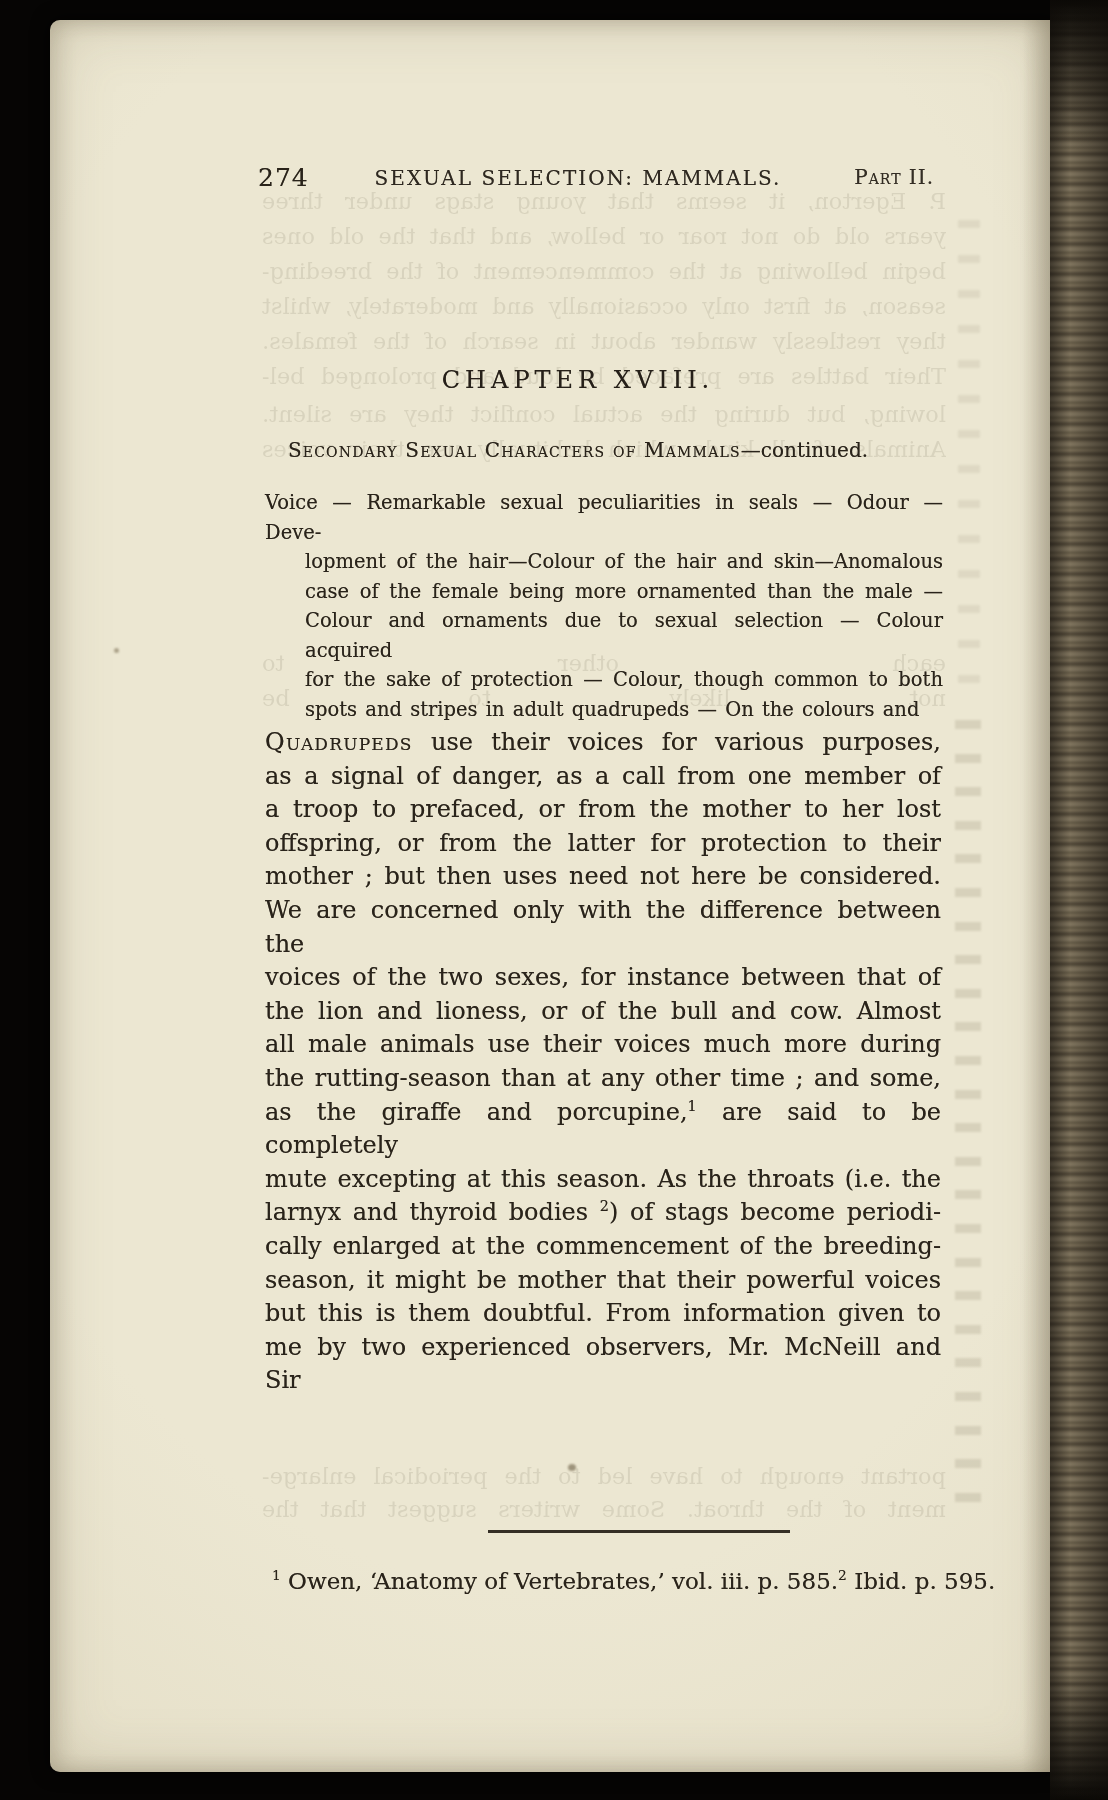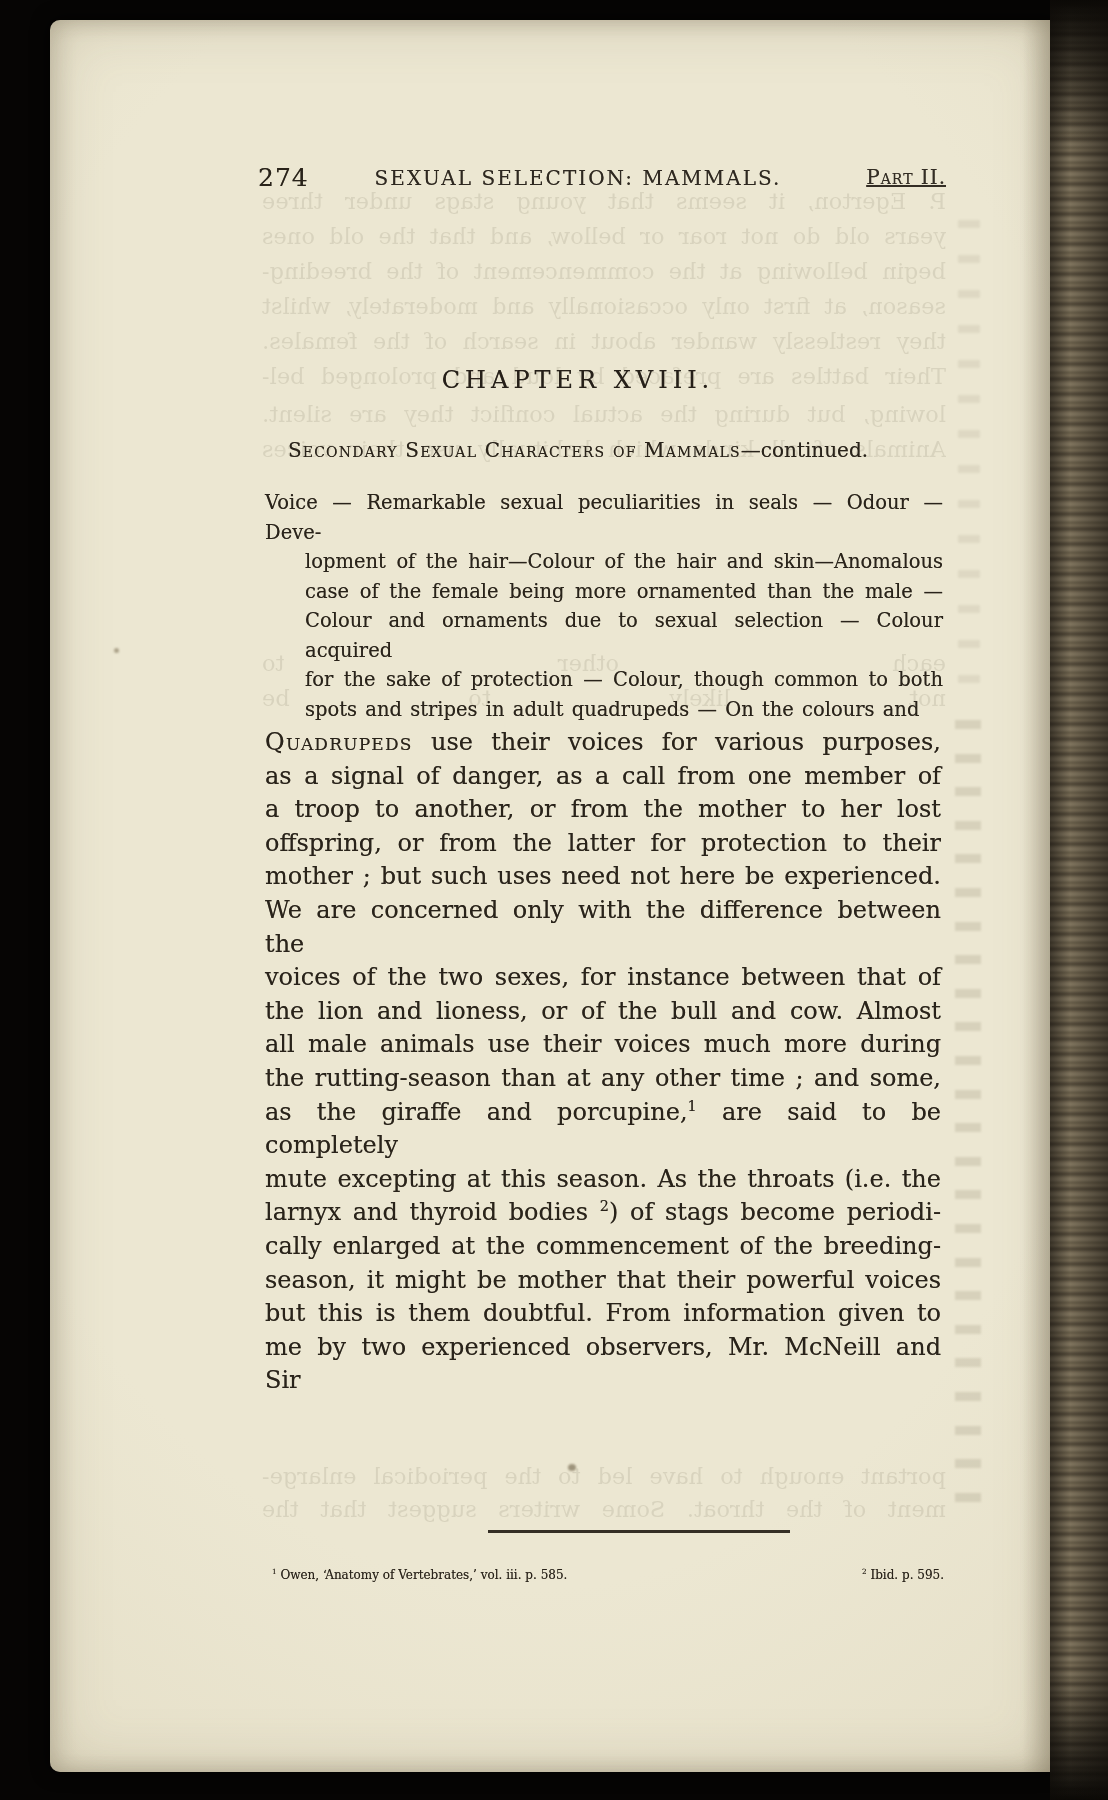--- a/index.html
+++ b/index.html
@@ -30,22 +30,22 @@
           linear-gradient(to top, #0b0906 0, rgba(0,0,0,0) 130px);}
 
   
   .ink{color:#29231a;text-shadow:0 0 .5px rgba(41,35,26,.55);}
 
   
   .running-head{position:absolute;left:160px;top:142px;width:736px;height:34px;}
   .folio{position:absolute;left:48px;top:1px;font-size:25px;letter-spacing:1px;}
   .running-title{position:absolute;left:0;right:0;top:4px;text-align:center;
         font-size:20px;letter-spacing:2px;color:#2e2820;}
-  .part-label{position:absolute;right:0;top:3px;font-size:20px;font-variant:small-caps;
-        letter-spacing:1px;color:#332d24;text-decoration:underline;}
+  .part-label{position:absolute;right:12px;top:3px;font-size:20px;font-variant:small-caps;
+        letter-spacing:1px;color:#332d24;}
 
   
   .chapter-title{position:absolute;left:160px;top:346px;width:736px;text-align:center;
         font-size:24px;letter-spacing:5px;color:#262019;}
 
   
   .subtitle{position:absolute;left:160px;top:418px;width:736px;text-align:center;font-size:20px;}
   .subtitle .line{text-align:center;}
 
   
@@ -54,21 +54,21 @@
   .summary .line:first-child{padding-left:0;}
   .summary .line:last-child{text-align-last:left;}
 
   
   .body-text{position:absolute;left:215px;top:706px;width:676px;font-size:24px;line-height:33.6px;}
   .body-text .line{text-align:justify;text-align-last:justify;word-spacing:1.5px;white-space:normal;}
 
   
   .footnote-rule{position:absolute;left:438px;top:1510px;width:302px;height:2.5px;background:#352f25;}
   .footnotes{position:absolute;left:222px;top:1548px;width:672px;display:flex;
-        justify-content:space-between;font-size:12px;}
+        justify-content:space-between;font-size:23px;}
   .footnotes .line{white-space:nowrap;}
 
   
   .seg-i{}
   .seg-sc{font-variant:small-caps;letter-spacing:1.2px;}
   .seg-sup{vertical-align:super;font-size:60%;line-height:0;letter-spacing:0;}
 
   
   .bleed{position:absolute;left:0;top:0;width:100%;height:100%;pointer-events:none;}
   .bleed-line{position:absolute;left:212px;width:684px;transform:scaleX(-1);
@@ -131,23 +131,23 @@
         <div class="line"><span>lopment of the hair—Colour of the hair and skin—Anomalous</span></div>
         <div class="line"><span>case of the female being more ornamented than the male —</span></div>
         <div class="line"><span>Colour and ornaments due to sexual selection — Colour acquired</span></div>
         <div class="line"><span>for the sake of protection — Colour, though common to both</span></div>
         <div class="line"><span>spots and stripes in adult quadrupeds — On the colours and</span></div>
       </div>
 
     <div class="body-text ink">
         <div class="line"><span class="seg-sc">Quadrupeds</span><span> use their voices for various purposes,</span></div>
         <div class="line"><span>as a signal of danger, as a call from one member of</span></div>
-        <div class="line"><span>a troop to another, or from the mother to her lost</span></div>
+        <div class="line"><span>a troop to prefaced, or from the mother to her lost</span></div>
         <div class="line"><span>offspring, or from the latter for protection to their</span></div>
-        <div class="line"><span>mother ; but such uses need not here be experienced.</span></div>
+        <div class="line"><span>mother ; but then uses need not here be considered.</span></div>
         <div class="line"><span>We are concerned only with the difference between the</span></div>
         <div class="line"><span>voices of the two sexes, for instance between that of</span></div>
         <div class="line"><span>the lion and lioness, or of the bull and cow. Almost</span></div>
         <div class="line"><span>all male animals use their voices much more during</span></div>
         <div class="line"><span>the rutting-season than at any other time ; and some,</span></div>
         <div class="line"><span>as the giraffe and porcupine,</span><span class="seg-sup">1</span><span> are said to be completely</span></div>
         <div class="line"><span>mute excepting at this season. As the throats (</span><span class="seg-i">i.e.</span><span> the</span></div>
         <div class="line"><span>larnyx and thyroid bodies </span><span class="seg-sup">2</span><span>) of stags become periodi-</span></div>
         <div class="line"><span>cally enlarged at the commencement of the breeding-</span></div>
         <div class="line"><span>season, it might be mother that their powerful voices</span></div>

